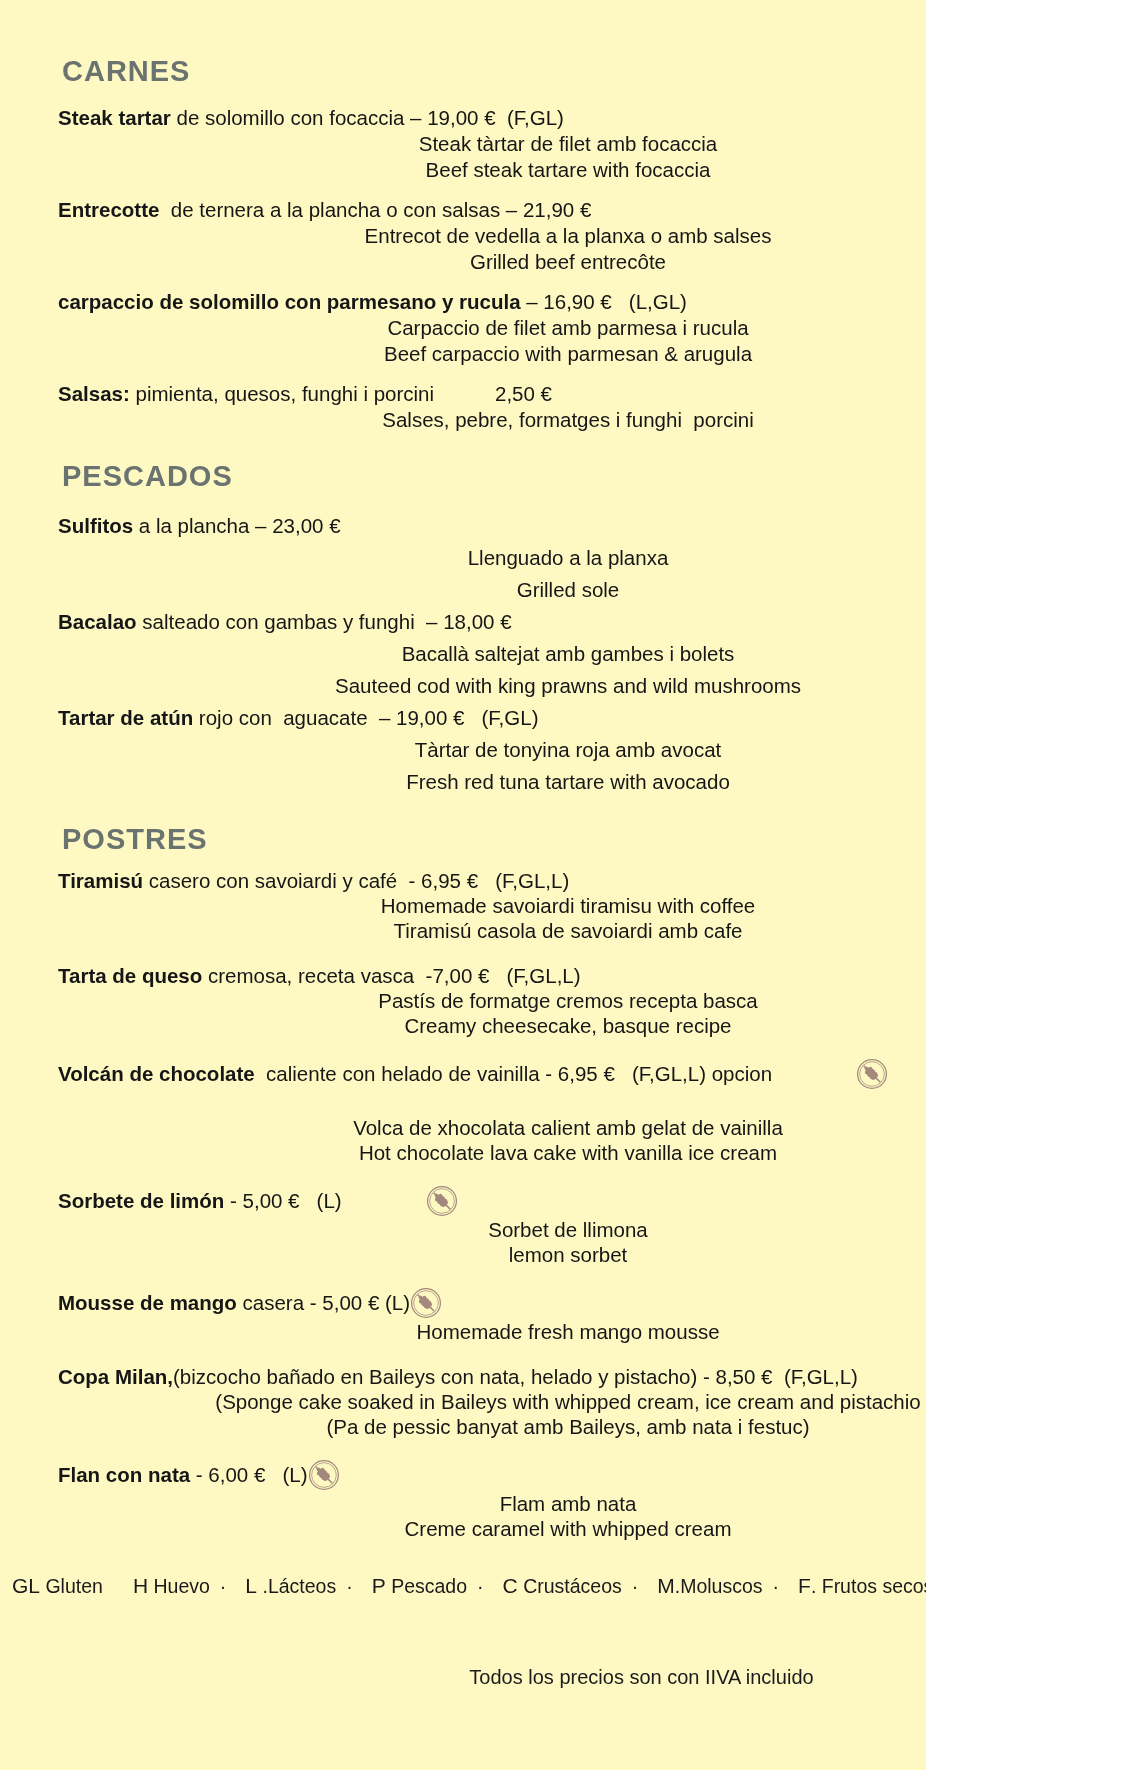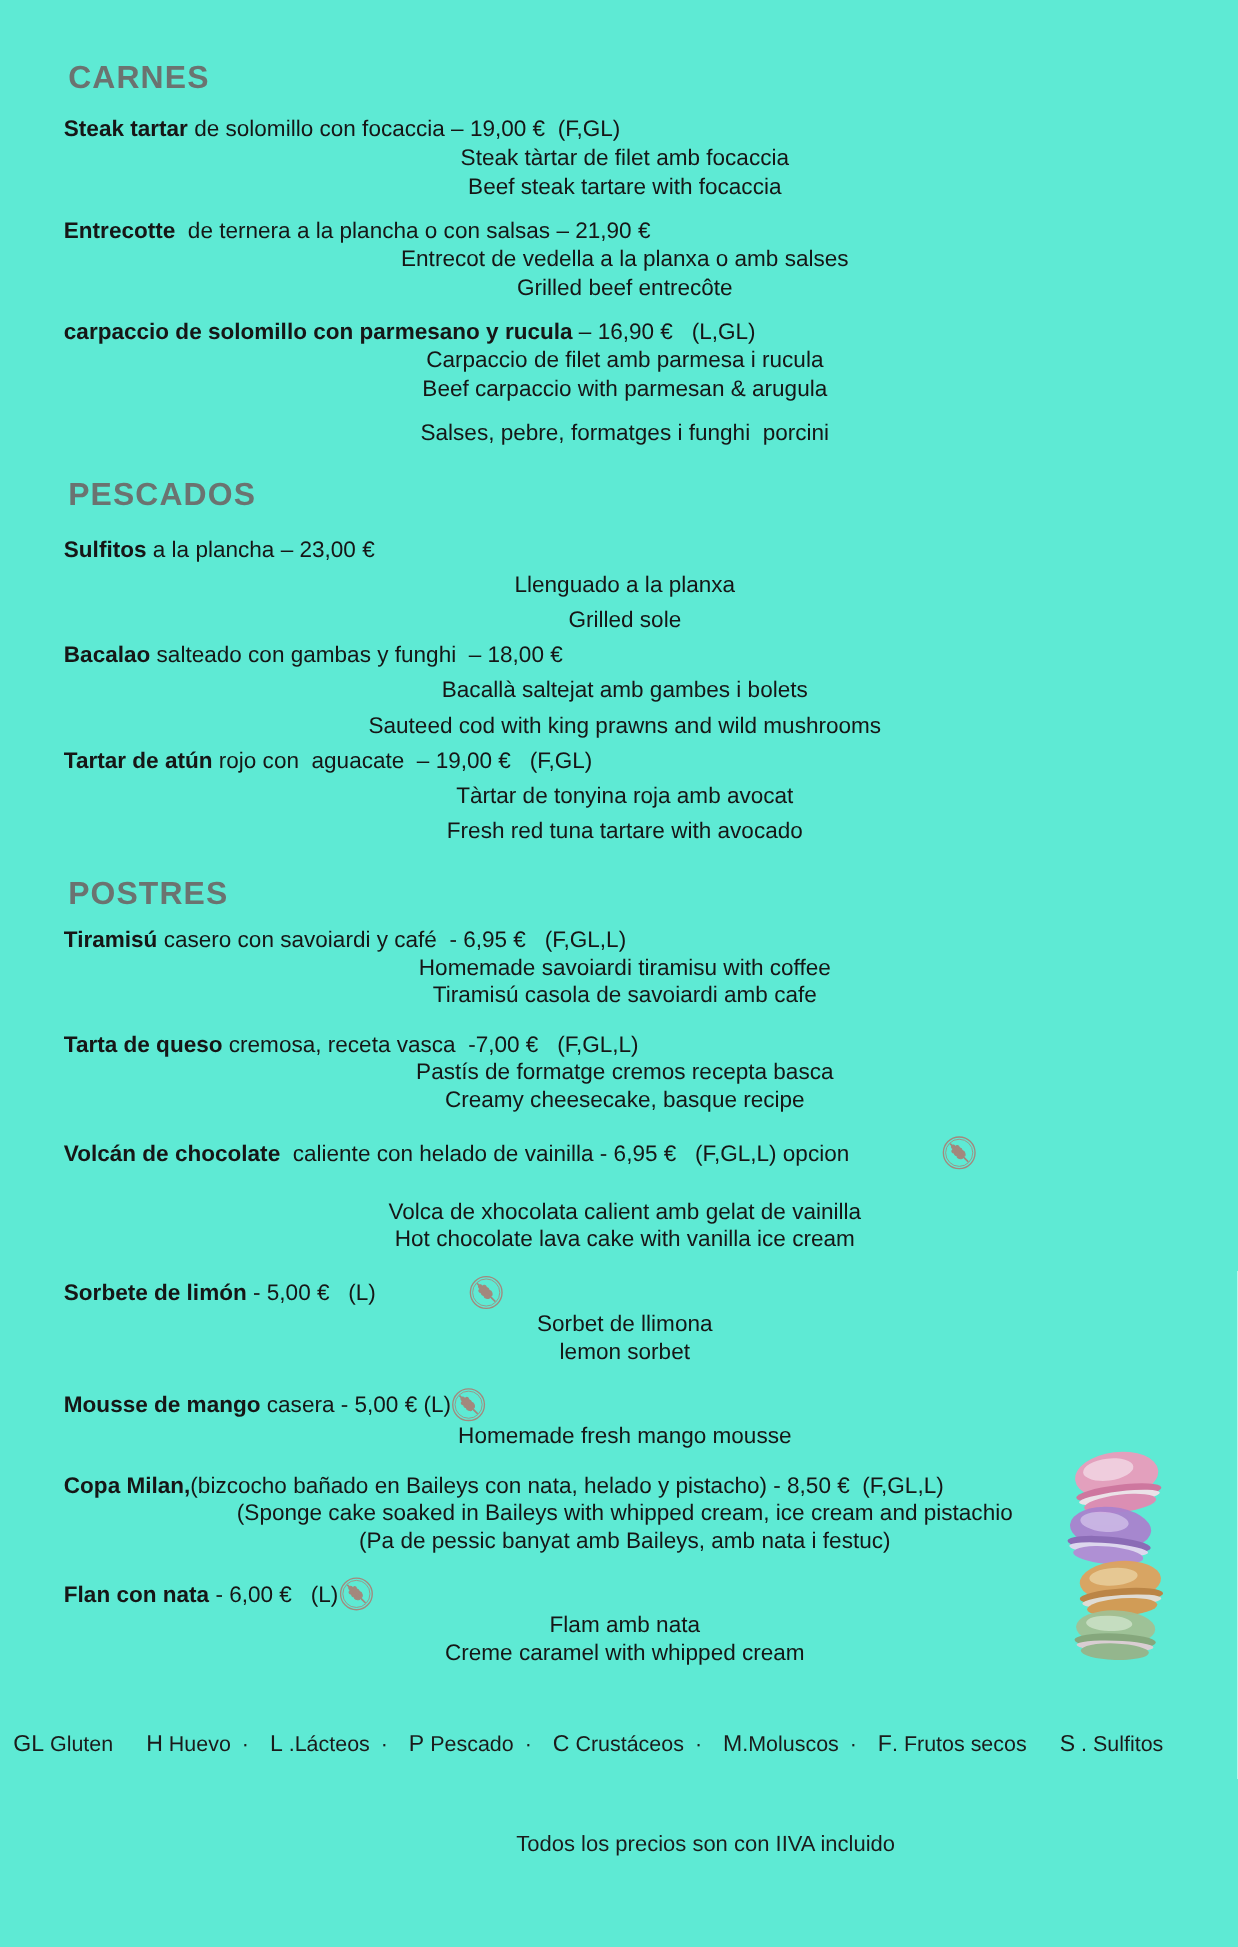--- a/index.html
+++ b/index.html
@@ -3,22 +3,22 @@
 <meta charset="utf-8">
 <style>
   :root{
     --heading:#6b7370;
     --text:#161616;
     --gf:#a3887d;
   }
   html,body{margin:0;padding:0;background:#fff;}
   .page{
     position:relative;
-    width:1125px;height:1770px;
-    background:#5eead4;
+    width:926px;height:1770px;
+    background:#fef9c3;
     font-family:"Liberation Sans", sans-serif;
     color:var(--text);
     overflow:hidden;
   }
   .content{position:absolute;left:58px;top:54px;width:1020px;}
   .section-title{
     margin:0 0 0 4px;
     font-size:29px;line-height:34px;
     font-weight:700;
     color:var(--heading);
@@ -82,20 +82,21 @@
           <div class="line1"><span class="bold">Entrecotte</span><span class="rest">  de ternera a la plancha o con salsas – 21,90 €</span></div>
           <div class="tr-line">Entrecot de vedella a la planxa o amb salses</div>
           <div class="tr-line">Grilled beef entrecôte</div>
         </div>
         <div class="menu-item">
           <div class="line1"><span class="bold">carpaccio de solomillo con parmesano y rucula</span><span class="rest"> – 16,90 €   (L,GL)</span></div>
           <div class="tr-line">Carpaccio de filet amb parmesa i rucula</div>
           <div class="tr-line">Beef carpaccio with parmesan &amp; arugula</div>
         </div>
         <div class="menu-item">
+          <div class="line1"><span class="bold">Salsas:</span><span class="rest"> pimienta, quesos, funghi i porcini</span><span class="tab-price">2,50 €</span></div>
           <div class="tr-line">Salses, pebre, formatges i funghi  porcini</div>
         </div>
       </section>
       <section class="menu-section sec-pescados">
         <h2 class="section-title">PESCADOS</h2>
         <div class="menu-item">
           <div class="line1"><span class="bold">Sulfitos</span><span class="rest"> a la plancha – 23,00 €</span></div>
           <div class="tr-line">Llenguado a la planxa</div>
           <div class="tr-line">Grilled sole</div>
         </div>

